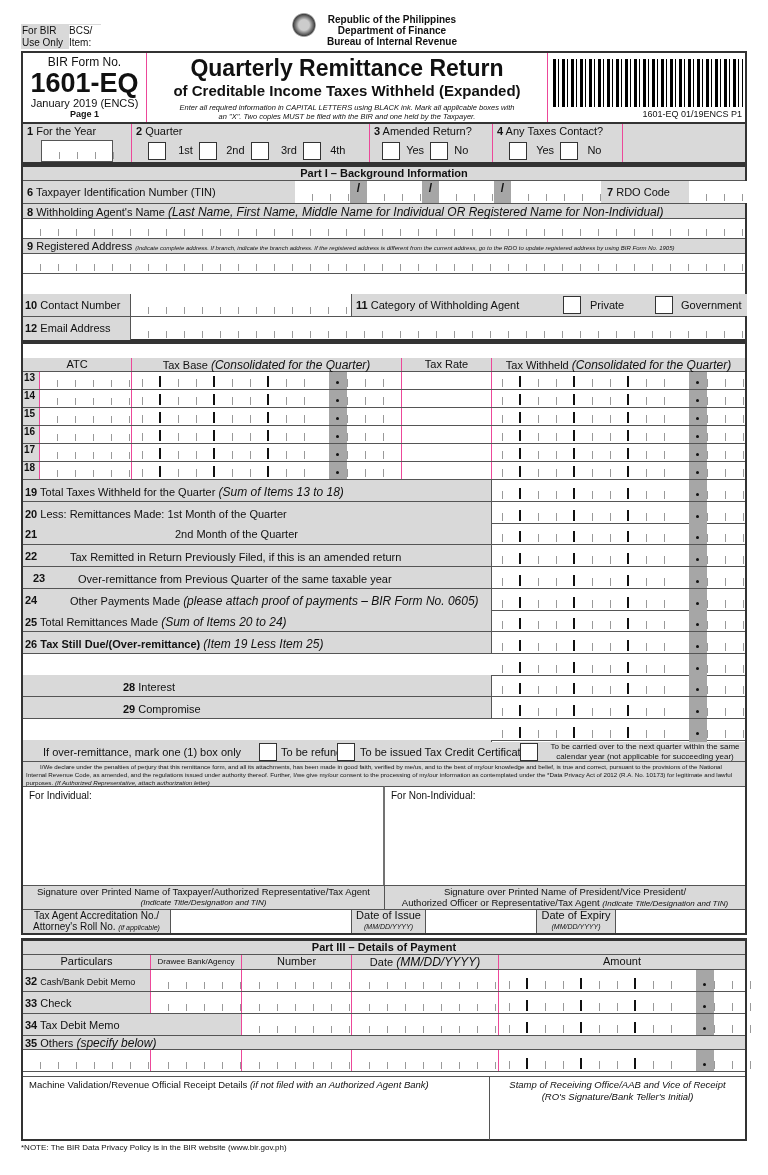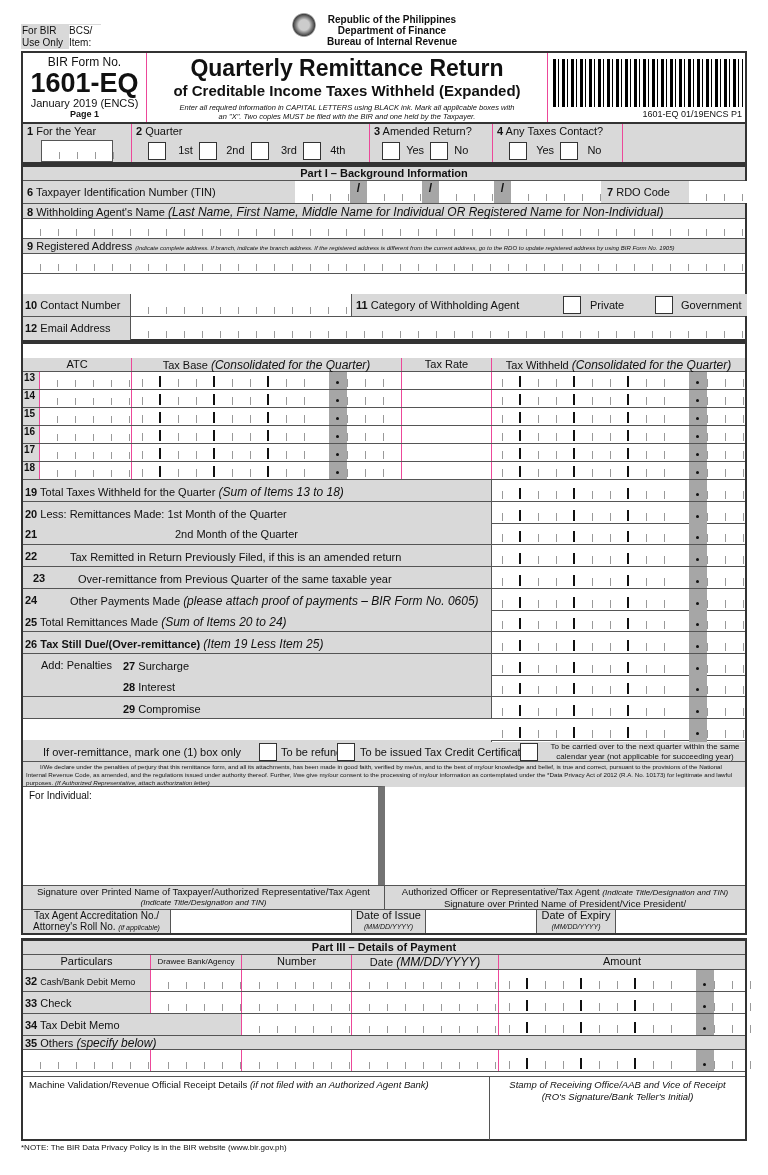--- a/index.html
+++ b/index.html
@@ -408,26 +408,20 @@
         <div class="amt" style="left:469px;width:255px">
           <div class="t" style="left:10px;width:180px"></div>
           <div class="big" style="left:27px"></div>
           <div class="big" style="left:81px"></div>
           <div class="big" style="left:135px"></div>
           <div class="dec" style="left:197px"></div>
           <div class="cents" style="left:215px;width:40px"></div>
         </div>
       </div>
       <div class="row" style="top:309.6px;height:22px">
-        <div class="abs g" style="left:0;top:0;bottom:0;width:469px;border-right:1px solid #555">
-          <div class="lbl" style="left:2px;top:5px;width:465px">
-            <span style="position:absolute;left:16px">Add: Penalties</span>
-            <span style="position:absolute;left:98px"><b>27</b> <span>Surcharge</span> <span class="i sm"></span></span>
-          </div>
-        </div>
         <div class="amt" style="left:469px;width:255px">
           <div class="t" style="left:10px;width:180px"></div>
           <div class="big" style="left:27px"></div>
           <div class="big" style="left:81px"></div>
           <div class="big" style="left:135px"></div>
           <div class="dec" style="left:197px"></div>
           <div class="cents" style="left:215px;width:40px"></div>
         </div>
       </div>
       <div class="row" style="top:331.29999999999995px;height:22px">
@@ -495,30 +489,33 @@
       <div>To be carried over to the next quarter within the same</div>
         <div>calendar year (not applicable for succeeding year)</div>
     </div>
   </div>
   <div class="abs g" style="top:418px;left:0;right:0;height:25px;font-size:6.2px;line-height:8px;padding:1px 3px;text-indent:14px">
     <span>I/We declare under the penalties of perjury that this remittance form, and all its attachments, has been made in good faith, verified by me/us, and to the best of my/our knowledge and belief, is true and correct, pursuant to the provisions of the National Internal Revenue Code, as amended, and the regulations issued under authority thereof. Further, I/we give my/our consent to the processing of my/our information as contemplated under the *Data Privacy Act of 2012 (R.A. No. 10173) for legitimate and lawful purposes.</span> <span class="i">(If Authorized Representative, attach authorization letter)</span>
   </div>
 </div>
 
 <div class="frame" style="top:786px;height:149px;border-top:none">
-  <div class="abs" style="left:0;top:0;width:362px;height:99px;border-right:7px solid #737373;border-top:1px solid #555">
+  <div class="abs" style="left:0;top:0;width:362px;height:99px;border-right:2px solid #737373;border-top:1px solid #555">
     <div class="lbl" style="left:6px;top:3px;font-size:10px">For Individual:</div>
+  </div>
+  <div class="abs" style="left:362px;top:0;right:0;height:99px;border-top:1px solid #555">
+    <div class="lbl" style="left:6px;top:3px;font-size:10px">For Non-Individual:</div>
   </div>
   <div class="abs g" style="left:0;top:99px;width:362px;height:24px;border-top:1px solid #555;border-right:1px solid #555;text-align:center;font-size:9.5px;line-height:11px">
     <div>Signature over Printed Name of Taxpayer/Authorized Representative/Tax Agent</div>
       <div class="i" style="font-size:8px">(Indicate Title/Designation and TIN)</div>
   </div>
   <div class="abs g" style="left:362px;right:0;top:99px;height:24px;border-top:1px solid #555;text-align:center;font-size:9.5px;line-height:11px">
-    <div><span>Authorized Officer or Representative/Tax Agent</span> <span class="i" style="font-size:8px">(Indicate Title/Designation and TIN)</span></div>
-      <div>Signature over Printed Name of President/Vice President/</div>
+    <div>Signature over Printed Name of President/Vice President/</div>
+      <div><span>Authorized Officer or Representative/Tax Agent</span> <span class="i" style="font-size:8px">(Indicate Title/Designation and TIN)</span></div>
   </div>
   <div class="abs" style="left:0;right:0;top:123px;height:24px;border-top:1px solid #555;font-size:10px">
     <div class="abs g" style="left:0;top:0;bottom:0;width:148px;text-align:center;line-height:11px;border-right:1px solid #555">
       <div>Tax Agent Accreditation No./</div>
         <div><span>Attorney's Roll No.</span> <span class="i" style="font-size:7px">(if applicable)</span></div>
     </div>
     <div class="abs" style="left:148px;top:0;bottom:0;width:180px"></div>
     <div class="abs g" style="left:328px;top:0;bottom:0;width:75px;text-align:center;line-height:11px;border-left:1px solid #555;border-right:1px solid #555">
       <div style="font-size:11px">Date of Issue</div>
         <div class="i" style="font-size:7px">(MM/DD/YYYY)</div>

